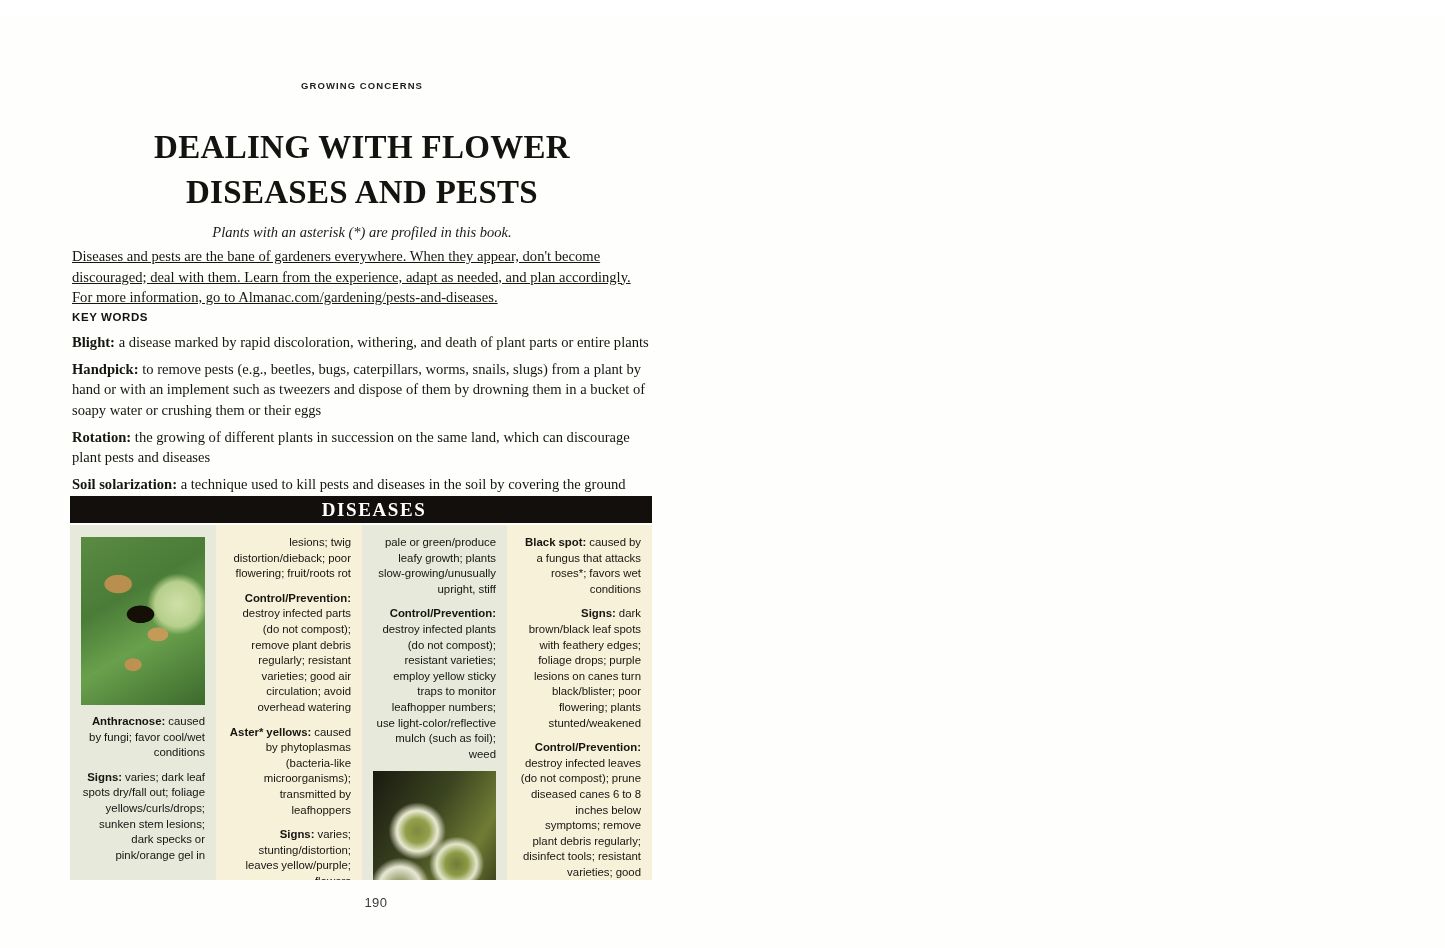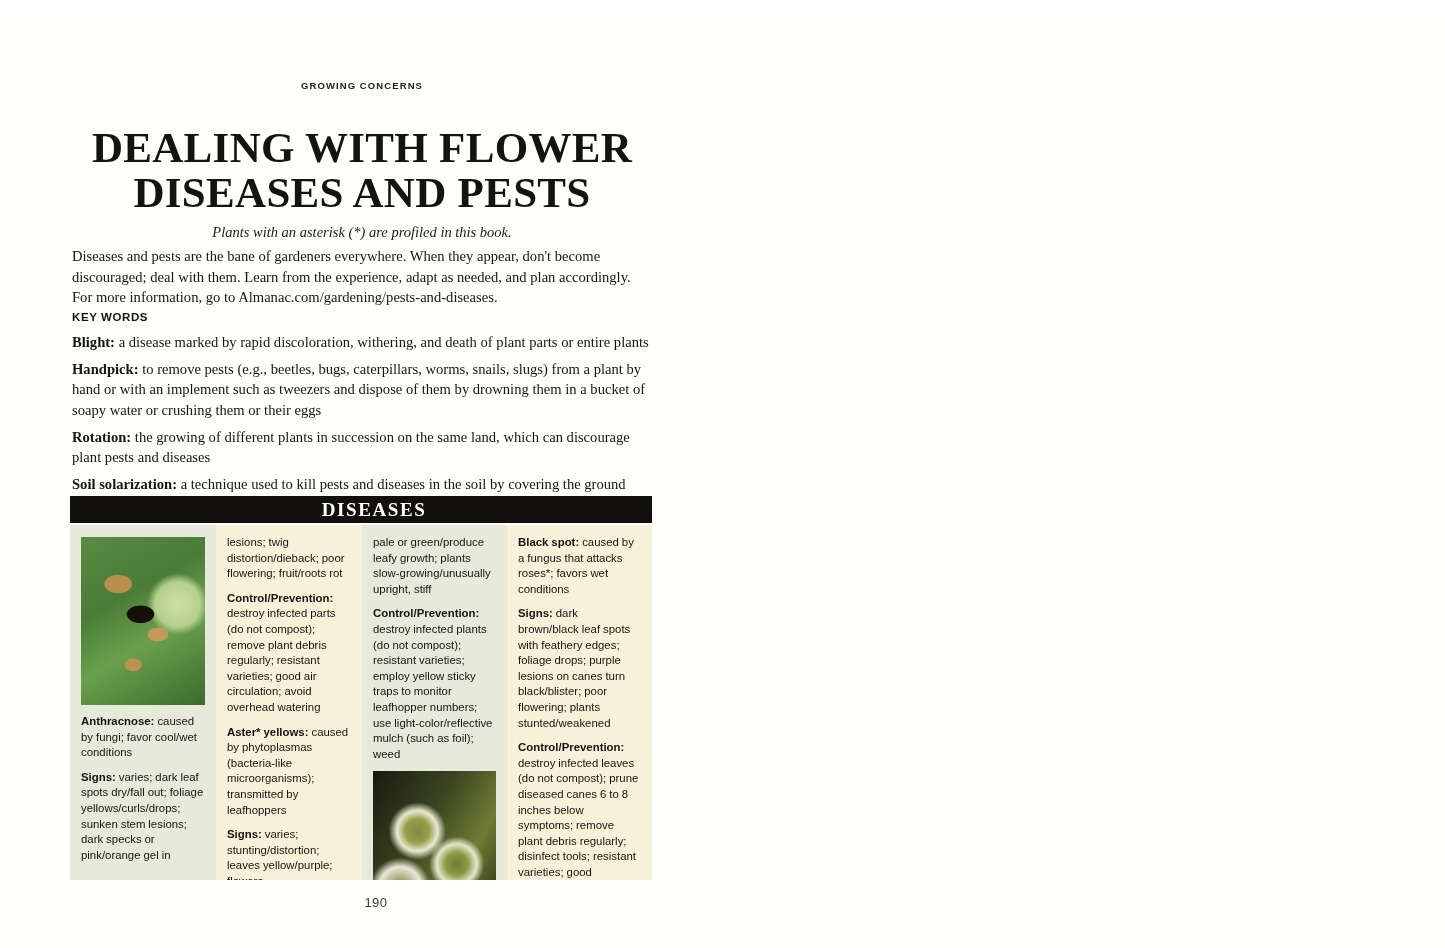--- a/index.html
+++ b/index.html
@@ -15,31 +15,31 @@
   .page-left{position:absolute;left:0;top:0;width:722px;height:948px;background:#fefefc;}
   .running-head{
     position:absolute;left:72px;top:63px;width:580px;
     text-align:center;
     font-family:"Liberation Sans", sans-serif;
     font-size:9.5px;font-weight:bold;letter-spacing:1.1px;color:#1c1c1c;
   }
   .title-block{position:absolute;left:72px;top:108px;width:580px;text-align:center;}
   .title-line{
     font-family:"Liberation Serif", serif;
-    font-weight:bold;font-size:43px;line-height:45px;color:#15130f;
+    font-weight:bold;font-size:33px;line-height:45px;color:#15130f;
     letter-spacing:0.3px;
   }
   .subtitle{
     font-family:"Liberation Serif", serif;
     font-style:italic;font-size:14.5px;color:#1c1a16;margin-top:9px;
   }
   .intro{
     position:absolute;left:72px;top:229px;width:580px;
     font-family:"Liberation Serif", serif;
-    font-size:14.6px;line-height:20.5px;color:#17150f;
+    font-size:14.6px;line-height:20.5px;color:#17150f;text-decoration:underline;
   }
   .keywords-head{
     position:absolute;left:72px;top:294px;
     font-family:"Liberation Sans", sans-serif;
     font-size:11.5px;font-weight:bold;letter-spacing:0.6px;color:#15130f;
   }
   .kw-list{position:absolute;left:72px;top:315px;width:582px;}
   .kw{
     font-family:"Liberation Serif", serif;
     font-size:14.6px;line-height:20.2px;color:#17150f;margin-bottom:7px;
@@ -71,20 +71,21 @@
   
   .page-right{position:absolute;left:722px;top:0;width:723px;height:948px;background:#fefefc;}
 
   
   .p{
     font-family:"Liberation Sans", sans-serif;
     font-size:11.4px;line-height:15.6px;color:#16140f;
     margin:0 0 9px 0;
     -webkit-hyphens:none;hyphens:none;
     word-spacing:-0.2px;
+    text-align:right;
   }
   .p b{font-weight:bold;}
 
   
   .photo{
     width:100%;height:0;padding-bottom:0;
     margin:2px 0 9px 0;position:relative;overflow:hidden;
     background:#2a2f1e;
   }
   .ph-anthracnose{height:168px;background:

